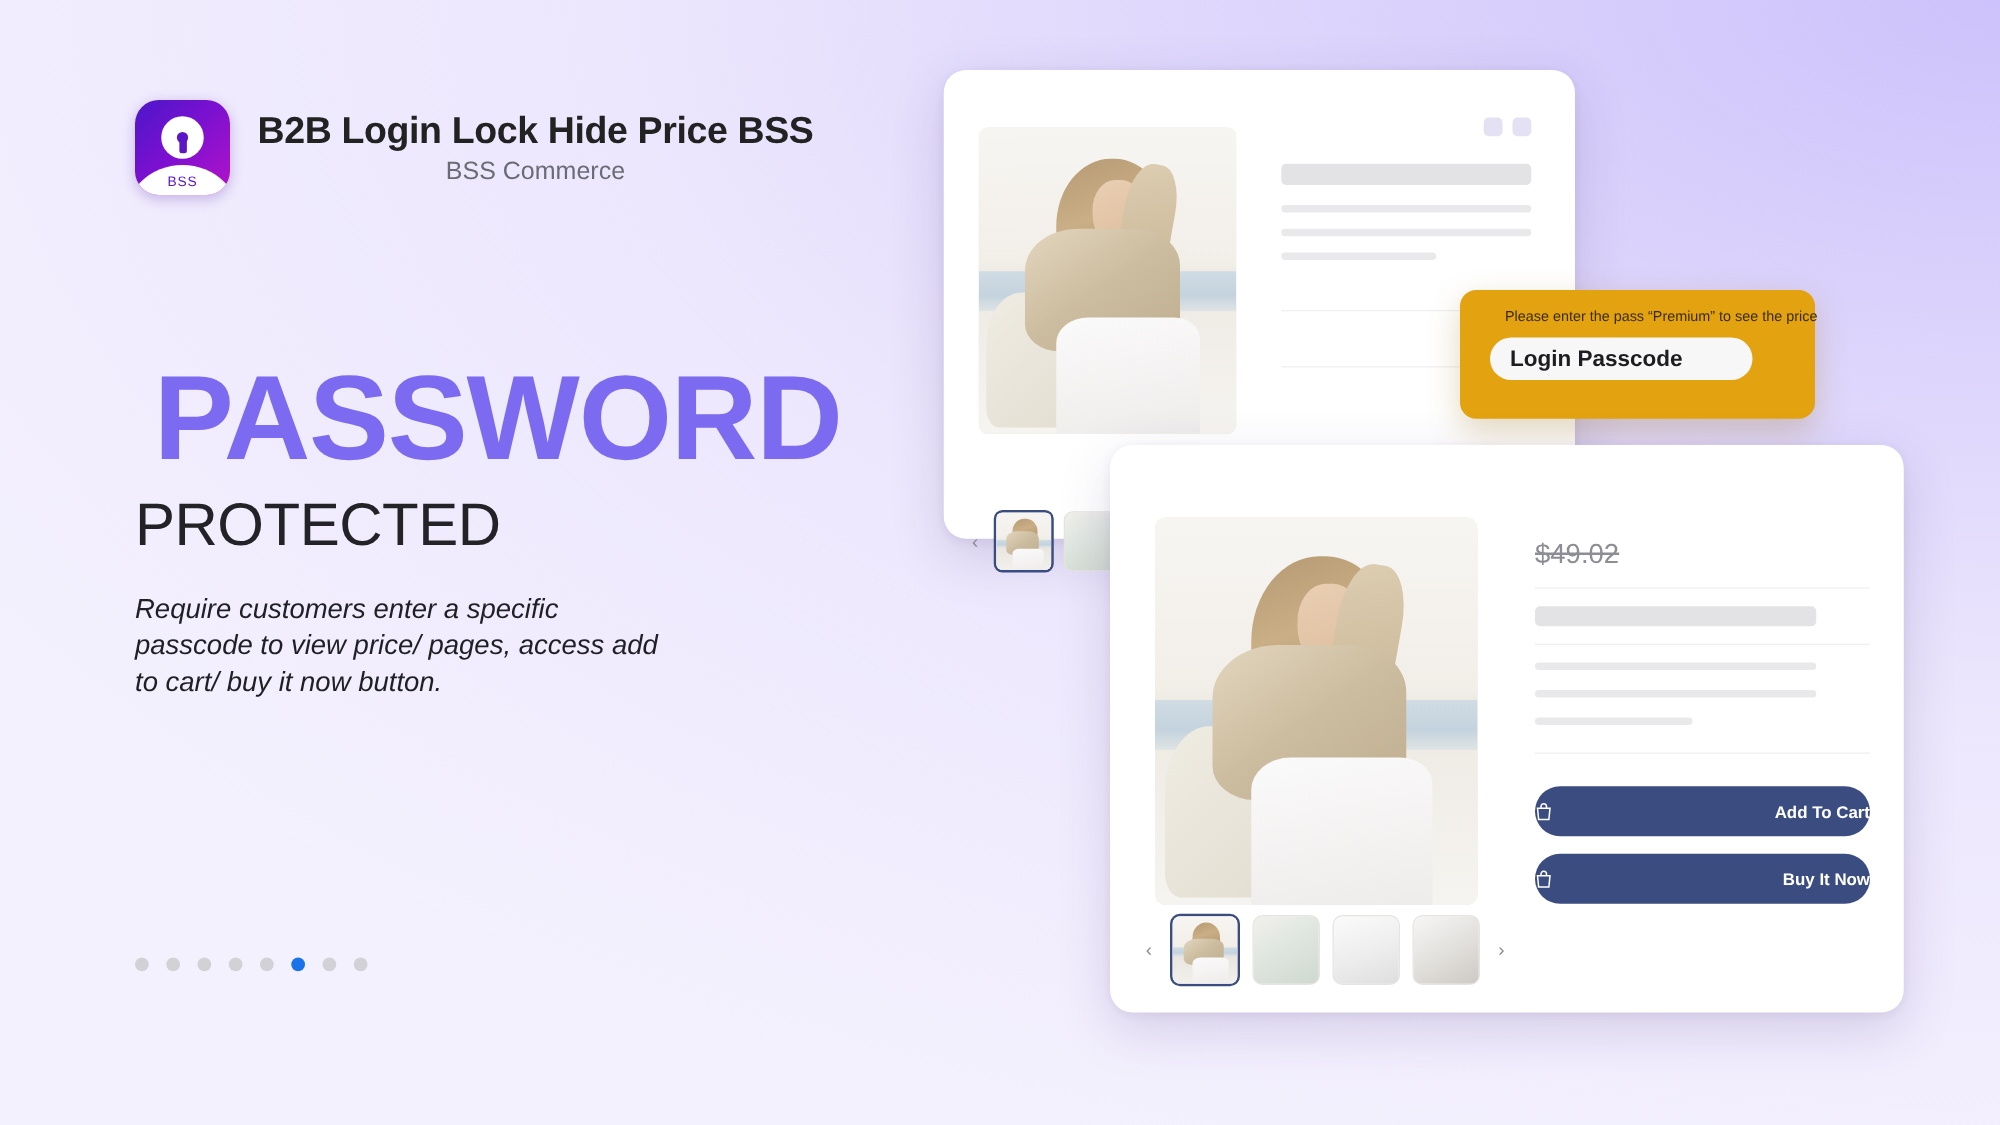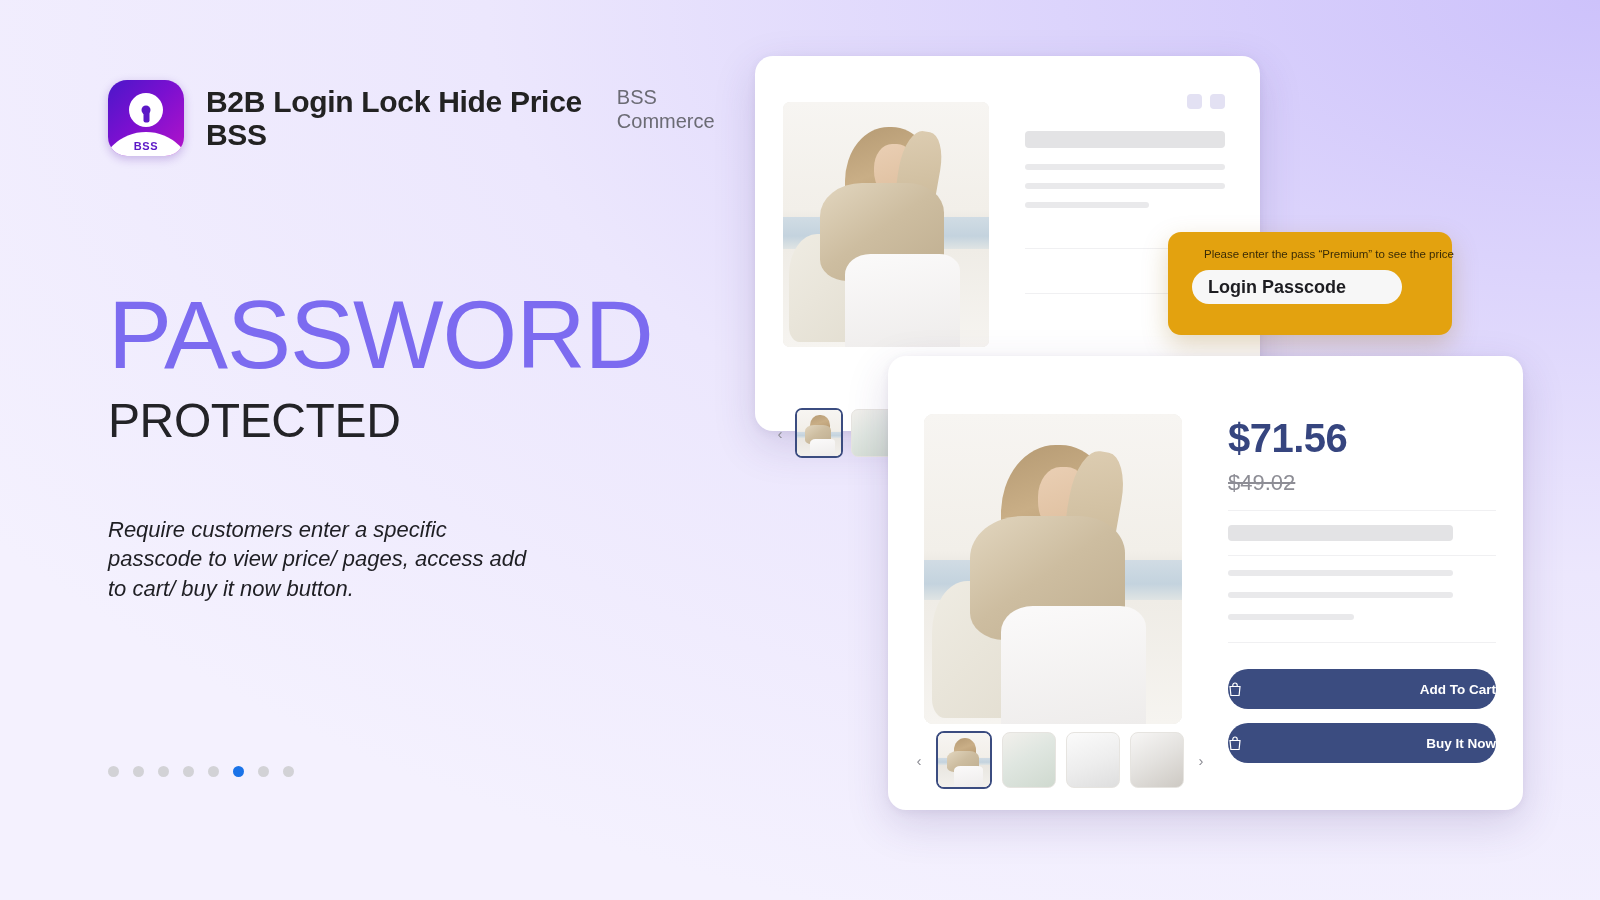--- a/index.html
+++ b/index.html
@@ -35,37 +35,37 @@
   .logo .kh:after{
     content:"";position:absolute;left:50%;top:6px;transform:translateX(-50%);
     width:6px;height:11px;background:#5b17c6;border-radius:0 0 2px 2px;
   }
   .logo .arc{
     position:absolute;left:-12%;bottom:-22px;width:124%;height:46px;
     background:#fff;border-radius:50% 50% 0 0 / 100% 100% 0 0;
   }
   .logo .bss{
     position:absolute;left:0;right:0;bottom:4px;text-align:center;
-    font-size:11px;font-weight:bold;color:#5b17c6;letter-spacing:.6px;
-  }
-  .titleblock{display:flex;flex-direction:row;gap:4px;}
+    font-size:11px;font-weight:normal;color:#5b17c6;letter-spacing:.6px;
+  }
+  .titleblock{display:flex;flex-direction:column;gap:4px;align-items:center;}
   .apptitle{font-size:30px;font-weight:bold;color:#222;letter-spacing:-.3px;line-height:1.1;}
   .vendor{font-size:20px;color:#6b6b74;line-height:1.2;}
 
   .headline{margin-top:134px;}
   .h1{
-    font-size:96px;line-height:.94;font-weight:normal;color:#7c6bf0;
-    letter-spacing:-1px;margin:0;
+    font-size:96px;line-height:.94;font-weight:bold;color:#7c6bf0;
+    letter-spacing:-1px;margin:15px;
   }
   .h2{
     font-size:48px;line-height:1.05;font-weight:normal;color:#232327;
     letter-spacing:-.4px;margin:16px 0 0 0;
   }
   .desc{
-    margin-top:68px;font-size:22px;line-height:1.34;font-style:italic;color:#1f1f24;
+    margin-top:25px;font-size:22px;line-height:1.34;font-style:italic;color:#1f1f24;
     max-width:420px;
   }
 
   .dots{position:absolute;left:108px;top:766px;display:flex;gap:14px;align-items:center;}
   .dot{width:11px;height:11px;border-radius:50%;background:#d2d2d6;}
   .dot.on{background:#1a73e8;}
 
   
   .card{
     position:absolute;background:#fff;border-radius:18px;
@@ -247,21 +247,20 @@
           <div class="pants"></div>
         </div>
       </div>
       <div class="thumb t2"></div>
       <div class="thumb t3"></div>
       <div class="thumb t4"></div>
       <div class="arrow">›</div>
     </div>
 
     <div id="front-info">
-      <div id="price-current">$71.56</div>
       <div id="price-old">$49.02</div>
       <div class="hr"></div>
       <div class="sk" style="height:16px;width:84%"></div>
       <div class="hr"></div>
       <div class="sk light" style="height:6px;width:84%;margin-top:8px"></div>
       <div class="sk light" style="height:6px;width:84%;margin-top:16px"></div>
       <div class="sk light" style="height:6px;width:47%;margin-top:16px"></div>
       <div class="hr" style="margin-top:22px"></div>
 
       <div class="btn" style="margin-top:26px">

